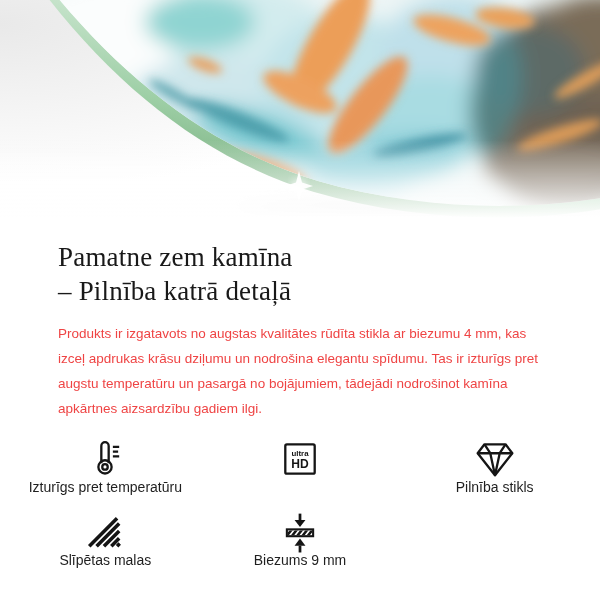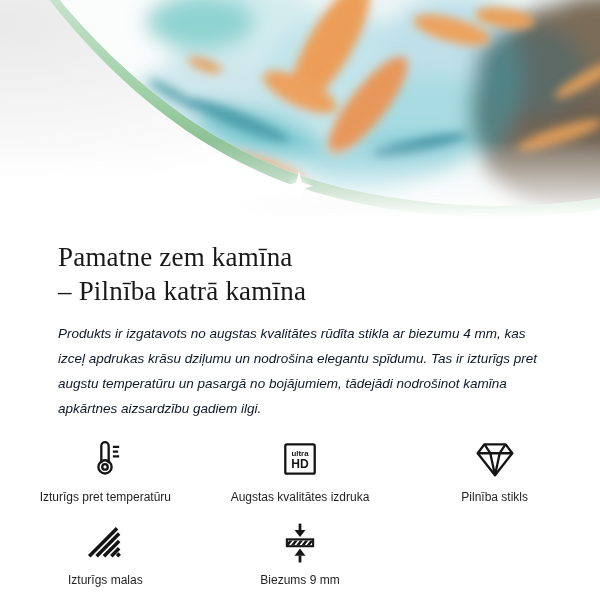--- a/index.html
+++ b/index.html
@@ -10,32 +10,31 @@
   }
   .hero{position:relative;width:600px;height:238px;background:#fff;}
   .hero svg{display:block;}
   .content{padding:2px 58px 0;}
   .title{
     margin:0;font-family:"Liberation Serif","DejaVu Serif",serif;
     font-weight:normal;font-size:27px;line-height:34px;color:#191919;
     letter-spacing:.2px;
   }
   .desc{
-    margin:13px 0 0;font-size:13.5px;line-height:25px;color:#0f172a;
+    margin:13px 0 0;font-size:13.5px;line-height:25px;color:#ef4444;
     max-width:527px;
-    font-style:italic;
   }
   .features{
     margin-top:15px;display:grid;grid-template-columns:repeat(3,1fr);
     row-gap:14px;padding:0 8px;
   }
   .feature{display:flex;flex-direction:column;align-items:center;text-align:center;}
   .icon-box{height:44px;display:flex;align-items:flex-end;justify-content:center;}
   .icon-box svg{width:42px;height:42px;}
-  .feature-label{margin-top:10px;font-size:12px;line-height:15px;color:#1f1f1f;}
+  .feature-label{font-size:14px;line-height:15px;color:#1f1f1f;}
   .ic{stroke:#151515;fill:none;stroke-width:2.2;}
 </style>
 </head>
 <body>
 
 <div class="hero">
   <svg width="600" height="238" viewBox="0 0 600 238">
     <defs>
       <radialGradient id="bgGrad" cx="0%" cy="10%" r="70%">
         <stop offset="0" stop-color="#e9e9e9"></stop>
@@ -110,21 +109,21 @@
     <g>
       <circle cx="299" cy="186" r="6" fill="#ffffff" filter="url(#b6)"></circle>
       <path d="M299,171 L302,182.5 L313,186 L302,189.5 L299,201 L296,189.5 L285,186 L296,182.5 Z" fill="#ffffff" opacity="0.95"></path>
     </g>
   </svg>
 </div>
 
 <div class="content">
   <h1 class="title">
     <span>Pamatne zem kamīna</span><br>
-    <span>– Pilnība katrā kamīna</span>
+    <span>– Pilnība katrā detaļā</span>
   </h1>
   <p class="desc">Produkts ir izgatavots no augstas kvalitātes rūdīta stikla ar biezumu 4 mm, kas izceļ apdrukas krāsu dziļumu un nodrošina elegantu spīdumu. Tas ir izturīgs pret augstu temperatūru un pasargā no bojājumiem, tādejādi nodrošinot kamīna apkārtnes aizsardzību gadiem ilgi.</p>
 </div>
 
 <div class="features">
 
   <div class="feature">
     <div class="icon-box">
       <svg viewBox="0 0 40 40">
         <circle class="ic" cx="20" cy="27.5" r="6.3" stroke-width="2.3"></circle>
@@ -137,41 +136,40 @@
   </div>
 
   <div class="feature">
     <div class="icon-box">
       <svg viewBox="0 0 40 40">
         <rect class="ic" x="6" y="6" width="28" height="28" rx="1.5" stroke-width="2.6"></rect>
         <text x="20" y="17.5" text-anchor="middle" font-family="Liberation Sans, DejaVu Sans, sans-serif" font-size="7.5" font-weight="bold" fill="#151515">ultra</text>
         <text x="20" y="29" text-anchor="middle" font-family="Liberation Sans, DejaVu Sans, sans-serif" font-size="11.5" font-weight="bold" fill="#151515">HD</text>
       </svg>
     </div>
-    <div class="feature-label">Augstas kvalitātes izdruka</div>
   </div>
 
 
   <div class="feature">
     <div class="icon-box">
       <svg viewBox="0 0 40 40">
         <path class="ic" stroke-width="2" stroke-linejoin="round" d="M10,6 H30 L36.5,14.5 L20,35.5 L3.5,14.5 Z"></path>
         <path class="ic" stroke-width="1.8" d="M3.5,14.5 H36.5 M10,6 L15.5,14.5 M30,6 L24.5,14.5 M15.5,14.5 L20,35.5 M24.5,14.5 L20,35.5"></path>
       </svg>
     </div>
     <div class="feature-label">Pilnība stikls</div>
   </div>
 
   <div class="feature">
     <div class="icon-box">
       <svg viewBox="0 0 40 40">
         <path d="M5,33.5 L31.5,7 M12,33.5 L33.5,12 M19,33.5 L33.5,19 M26,33.5 L33.5,26 M31.5,33.5 L34,31" stroke="#151515" stroke-width="3.4" fill="none"></path>
       </svg>
     </div>
-    <div class="feature-label">Izturīgs malas</div>
+    <div class="feature-label">Slīpētas malas</div>
   </div>
 
   <div class="feature">
     <div class="icon-box">
       <svg viewBox="0 0 40 40">
         <defs>
             <clipPath id="barClip">
               <rect x="8.5" y="18.5" width="23" height="4.5"></rect>
             </clipPath>
           </defs>

